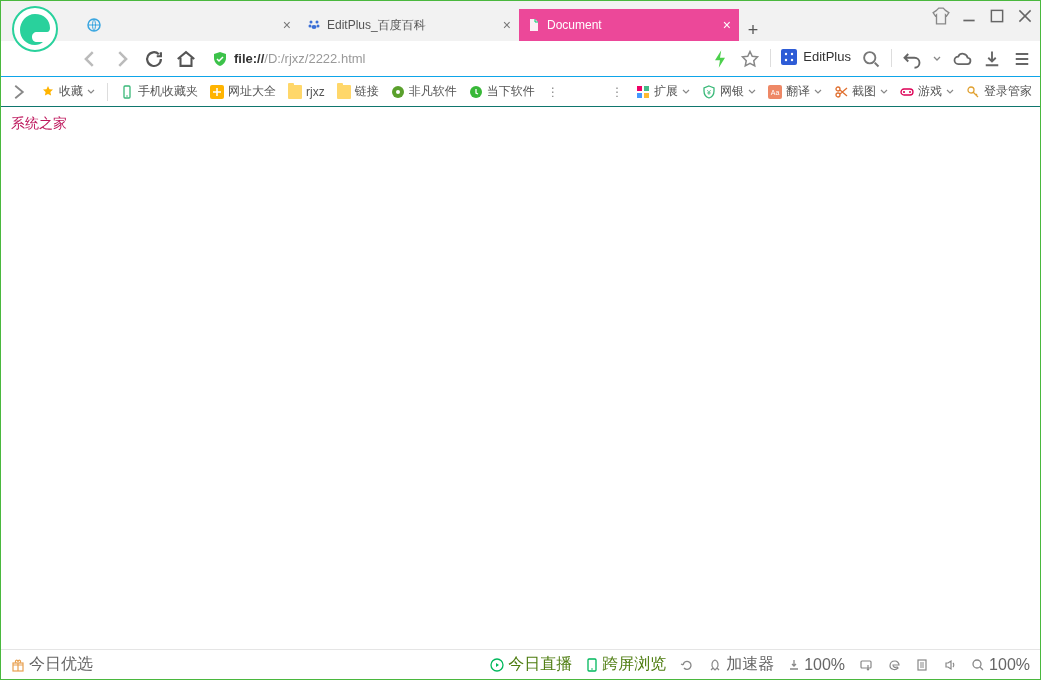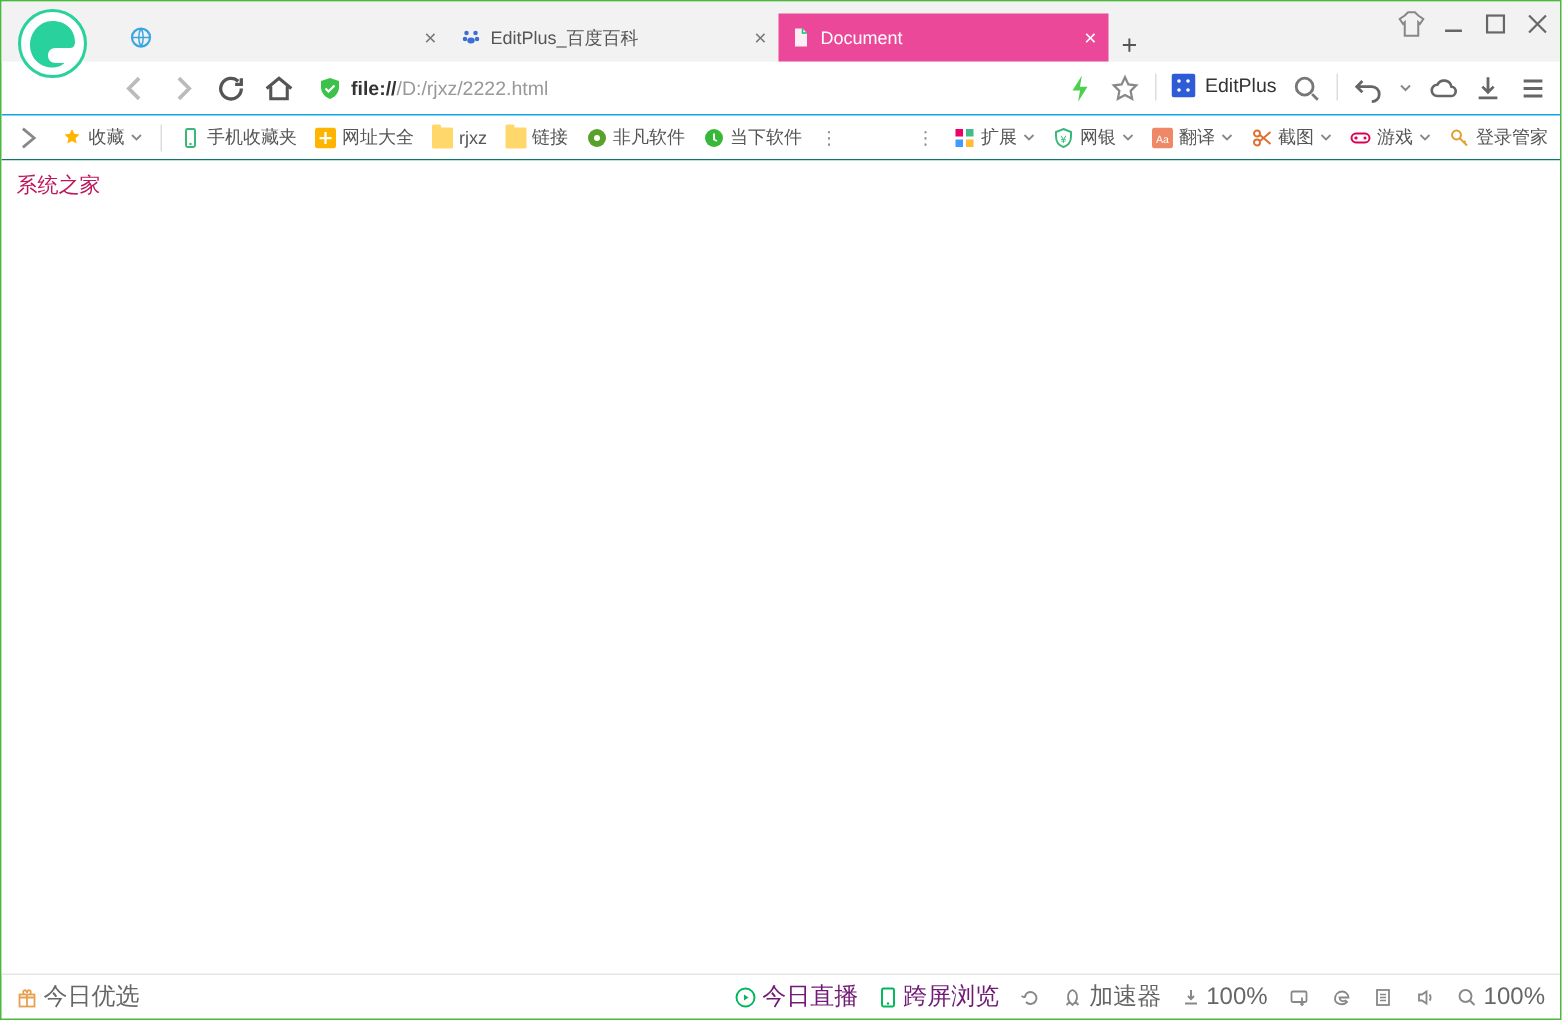--- a/index.html
+++ b/index.html
@@ -27,21 +27,21 @@
 .icon-btn { width: 20px; height: 20px; display: flex; align-items: center; justify-content: center; color: #666; cursor: pointer; }
 .bookmark-bar { height: 30px; display: flex; align-items: center; padding: 0 8px; gap: 12px; border-bottom: 1px solid #0f766e; font-size: 12px; color: #555; }
 .bm-item { display: flex; align-items: center; gap: 4px; cursor: pointer; white-space: nowrap; }
 .bm-item .ico { width: 14px; height: 14px; flex-shrink: 0; }
 .bm-sep { width: 1px; height: 18px; background: #ddd; }
 .bm-right { margin-left: auto; display: flex; align-items: center; gap: 12px; }
 .content { flex: 1; padding: 8px 10px; font-size: 14px; color: #be185d; background: #fff; overflow: auto; }
 .status-bar { height: 30px; border-top: 1px solid #e5e5e5; display: flex; align-items: center; padding: 0 10px; gap: 14px; font-size: 16px; color: #666; }
 .status-bar .right { margin-left: auto; display: flex; align-items: center; gap: 14px; }
 .st-item { display: flex; align-items: center; gap: 4px; cursor: pointer; }
-.green { color: #701a75; }
+.green { color: #4d7c0f; }
 .folder-ico { width: 14px; height: 12px; background: #ffd76a; border-radius: 1px; display: inline-block; position: relative; }
 .folder-ico::before { content: ""; position: absolute; top: -2px; left: 0; width: 6px; height: 3px; background: #ffd76a; border-radius: 1px 1px 0 0; }
 .more-dots { color: #888; letter-spacing: 1px; }
 svg { display: block; }
 </style>
 </head>
 <body>
 
 <div class="tab-bar">
   <div class="logo">

